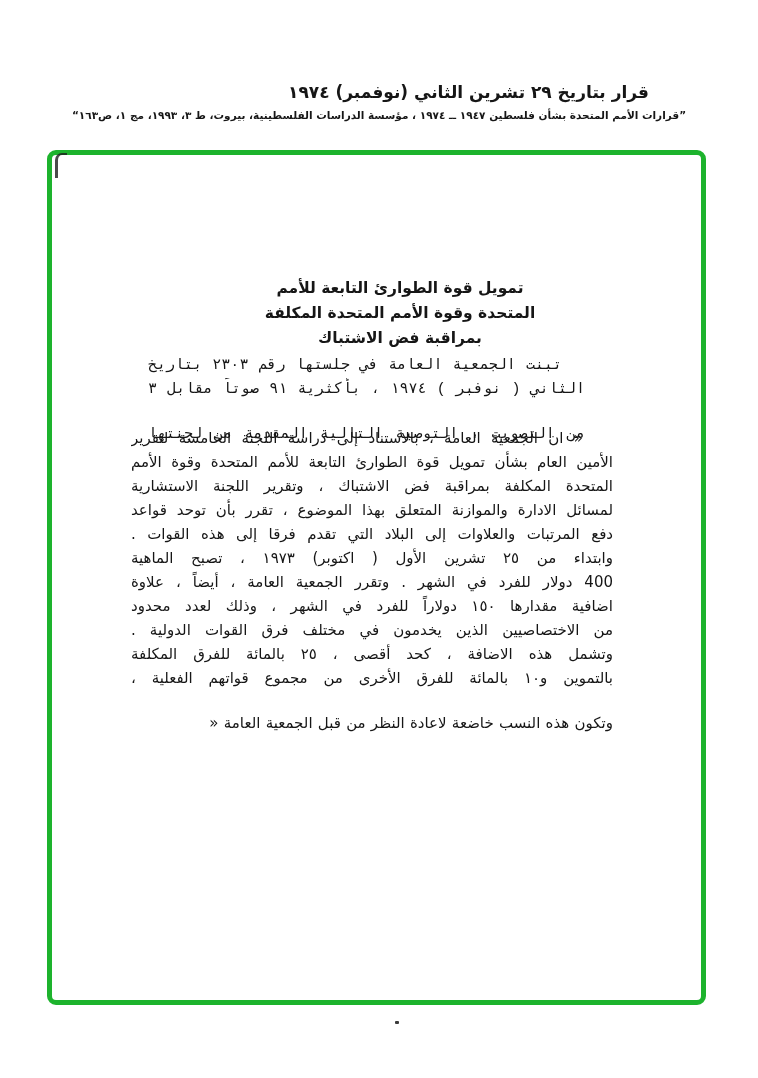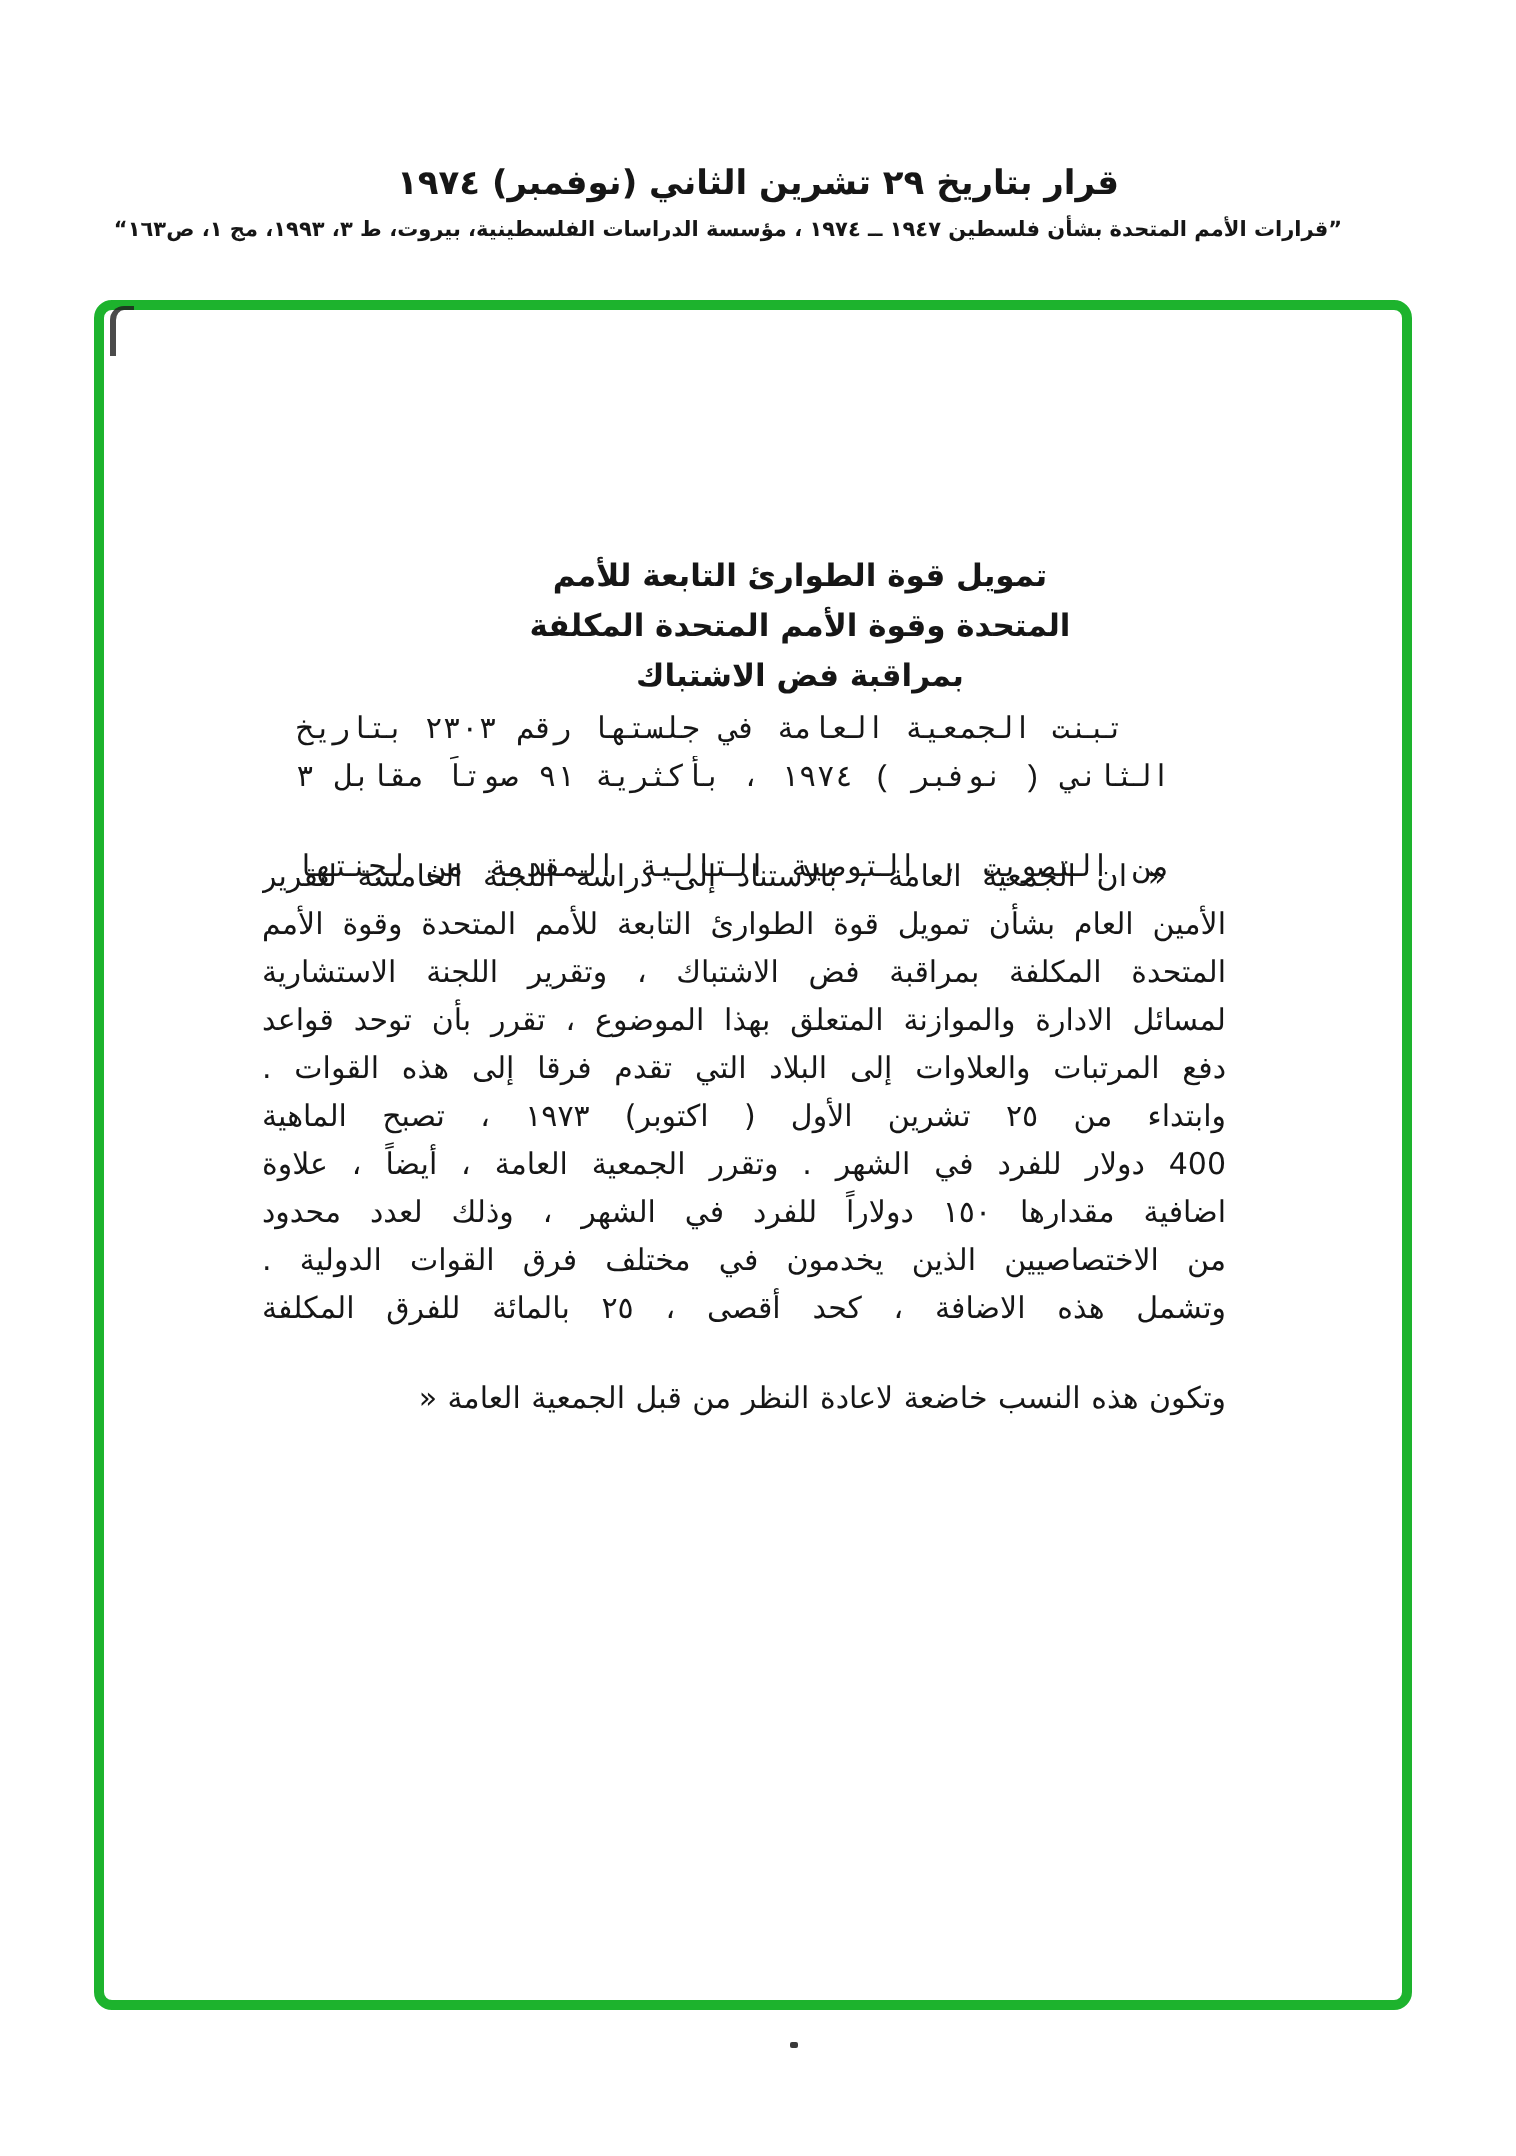--- a/index.html
+++ b/index.html
@@ -6,25 +6,25 @@
   body{
     width:758px;height:1078px;background:#ffffff;
     font-family:"DejaVu Sans",sans-serif;color:#161616;
     position:relative;overflow:hidden;
   }
   .page{position:absolute;inset:0;background:#ffffff;}
 
   
   .hdr-title{
     position:absolute;top:82px;left:109px;width:540px;
-    direction:rtl;text-align:center;
+    direction:rtl;text-align:right;
     font-size:17px;font-weight:bold;letter-spacing:0.2px;
   }
   .hdr-citation{
-    position:absolute;top:109px;left:44px;width:640px;
+    position:absolute;top:109px;left:59px;width:640px;
     direction:rtl;text-align:center;
     font-size:10.5px;font-weight:bold;
   }
 
   
   .frame{
     position:absolute;left:47px;top:150px;width:649px;height:845px;
     border:5px solid #1db32d;border-radius:9px;background:#ffffff;
   }
   .scan-corner{
@@ -93,18 +93,19 @@
       <div class="pline">« ان الجمعية العامة ، بالاستناد إلى دراسة اللجنة الخامسة لتقرير</div>
       <div class="pline">الأمين العام بشأن تمويل قوة الطوارئ التابعة للأمم المتحدة وقوة الأمم</div>
       <div class="pline">المتحدة المكلفة بمراقبة فض الاشتباك ، وتقرير اللجنة الاستشارية</div>
       <div class="pline">لمسائل الادارة والموازنة المتعلق بهذا الموضوع ، تقرر بأن توحد قواعد</div>
       <div class="pline">دفع المرتبات والعلاوات إلى البلاد التي تقدم فرقا إلى هذه القوات .</div>
       <div class="pline">وابتداء من ٢٥ تشرين الأول ( اكتوبر) ١٩٧٣ ، تصبح الماهية</div>
       <div class="pline">400 دولار للفرد في الشهر . وتقرر الجمعية العامة ، أيضاً ، علاوة</div>
       <div class="pline">اضافية مقدارها ١٥٠ دولاراً للفرد في الشهر ، وذلك لعدد محدود</div>
       <div class="pline">من الاختصاصيين الذين يخدمون في مختلف فرق القوات الدولية .</div>
       <div class="pline">وتشمل هذه الاضافة ، كحد أقصى ، ٢٥ بالمائة للفرق المكلفة</div>
+      <div class="pline">بالتموين و١٠ بالمائة للفرق الأخرى من مجموع قواتهم الفعلية ،</div>
       <div class="pline">وتكون هذه النسب خاضعة لاعادة النظر من قبل الجمعية العامة «</div>
     </div>
 
   <div class="end-dot"></div>
 
 </div>
 
 </body></html>

